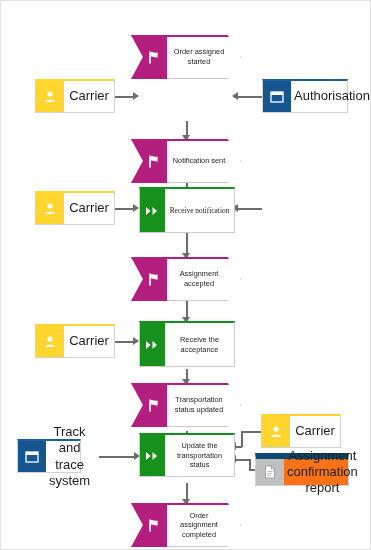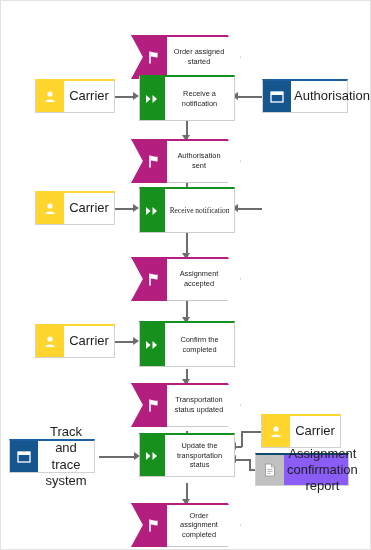--- a/index.html
+++ b/index.html
@@ -120,21 +120,21 @@
     font-size: 13px;
     line-height: 1.25;
     color: #1d1d1d;
     padding: 0 3px;
   }
   .tile.role  { border-top: 2px solid #ffd52e; }
   .tile.role  .tile-icon { background: #ffd52e; }
   .tile.system { border-top: 2px solid #14year; }
   .tile.system { border-top: 2px solid #1a5fa0; }
   .tile.system .tile-icon { background: #15568f; }
-  .tile.doc { border-top: 2px solid #0c4a6e; background: #8b5cf6; }
+  .tile.doc { border-top: 6px solid #0c4a6e; background: #f97316; }
   .tile.doc .tile-icon { background: #c0c0c0; }
 
   
   .conn { position: absolute; background: #6d6d6d; }
   .vline { width: 1.6px; }
   .hline { height: 1.6px; }
   .arrow-down, .arrow-left, .arrow-right {
     position: absolute;
     width: 0; height: 0;
   }
@@ -223,21 +223,21 @@
   </div>
 
   <div class="event" style="left:130px; top:138px;">
     <div class="ev-shape"></div>
     <div class="ev-left">
       <svg width="11" height="13" viewBox="0 0 11 13" aria-hidden="true">
         <path d="M2 1 L2 12" stroke="#ffffff" stroke-width="1.6" fill="none" stroke-linecap="round"></path>
         <path d="M2.4 1.2 C5 0.2 7.2 2.6 9.6 1.6 L9.6 6.2 C7.2 7.2 5 4.8 2.4 5.8 Z" fill="#ffffff"></path>
       </svg>
     </div>
-    <div class="ev-label">Authorisation sent</div>
+    <div class="ev-label">Notification sent</div>
   </div>
 
   <div class="event" style="left:130px; top:256px;">
     <div class="ev-shape"></div>
     <div class="ev-left">
       <svg width="11" height="13" viewBox="0 0 11 13" aria-hidden="true">
         <path d="M2 1 L2 12" stroke="#ffffff" stroke-width="1.6" fill="none" stroke-linecap="round"></path>
         <path d="M2.4 1.2 C5 0.2 7.2 2.6 9.6 1.6 L9.6 6.2 C7.2 7.2 5 4.8 2.4 5.8 Z" fill="#ffffff"></path>
       </svg>
     </div>
@@ -259,48 +259,39 @@
     <div class="ev-shape"></div>
     <div class="ev-left">
       <svg width="11" height="13" viewBox="0 0 11 13" aria-hidden="true">
         <path d="M2 1 L2 12" stroke="#ffffff" stroke-width="1.6" fill="none" stroke-linecap="round"></path>
         <path d="M2.4 1.2 C5 0.2 7.2 2.6 9.6 1.6 L9.6 6.2 C7.2 7.2 5 4.8 2.4 5.8 Z" fill="#ffffff"></path>
       </svg>
     </div>
     <div class="ev-label">Order assignment completed</div>
   </div>
 
-  <div class="activity" style="left:138px; top:74px;">
-    <div class="act-icon">
-      <svg width="15" height="10" viewBox="0 0 15 10" aria-hidden="true">
-        <path d="M1 1 L5.5 5 L1 9 Z" fill="#ffffff"></path>
-        <path d="M7.5 1 L12 5 L7.5 9 Z" fill="#ffffff"></path>
-      </svg>
-    </div>
-    <div class="act-label">Receive a notification</div>
-  </div>
 
   <div class="activity" style="left:138px; top:186px;font-family:Liberation Serif, serif;">
     <div class="act-icon">
       <svg width="15" height="10" viewBox="0 0 15 10" aria-hidden="true">
         <path d="M1 1 L5.5 5 L1 9 Z" fill="#ffffff"></path>
         <path d="M7.5 1 L12 5 L7.5 9 Z" fill="#ffffff"></path>
       </svg>
     </div>
     <div class="act-label">Receive notification</div>
   </div>
 
   <div class="activity" style="left:138px; top:320px;">
     <div class="act-icon">
       <svg width="15" height="10" viewBox="0 0 15 10" aria-hidden="true">
         <path d="M1 1 L5.5 5 L1 9 Z" fill="#ffffff"></path>
         <path d="M7.5 1 L12 5 L7.5 9 Z" fill="#ffffff"></path>
       </svg>
     </div>
-    <div class="act-label">Confirm the completed</div>
+    <div class="act-label">Receive the acceptance</div>
   </div>
 
   <div class="activity" style="left:138px; top:432px; height:44px;">
     <div class="act-icon">
       <svg width="15" height="10" viewBox="0 0 15 10" aria-hidden="true">
         <path d="M1 1 L5.5 5 L1 9 Z" fill="#ffffff"></path>
         <path d="M7.5 1 L12 5 L7.5 9 Z" fill="#ffffff"></path>
       </svg>
     </div>
     <div class="act-label">Update the transportation status</div>
@@ -350,21 +341,21 @@
     <div class="tile-icon">
       <svg width="14" height="12" viewBox="0 0 14 12" aria-hidden="true">
         <rect x="1" y="1" width="12" height="10" fill="none" stroke="#ffffff" stroke-width="1.3"></rect>
         <rect x="1" y="1" width="12" height="3" fill="#ffffff"></rect>
       </svg>
     </div>
     <div class="tile-label">Authorisation</div>
   </div>
 
 
-  <div class="tile system" style="left:8px; top:438px; width:86px;">
+  <div class="tile system" style="left:16px; top:438px; width:64px;">
     <div class="tile-icon">
       <svg width="14" height="12" viewBox="0 0 14 12" aria-hidden="true">
         <rect x="1" y="1" width="12" height="10" fill="none" stroke="#ffffff" stroke-width="1.3"></rect>
         <rect x="1" y="1" width="12" height="3" fill="#ffffff"></rect>
       </svg>
     </div>
     <div class="tile-label">Track and trace system</div>
   </div>
 
   <div class="tile doc" style="left:254px; top:452px; width:94px; height:33px;">

